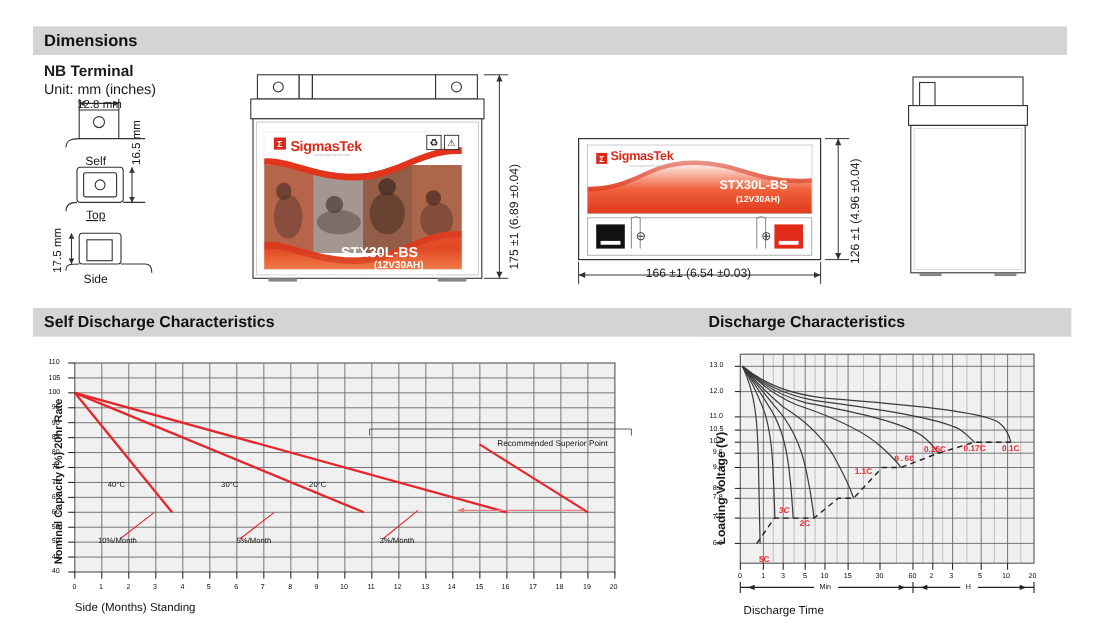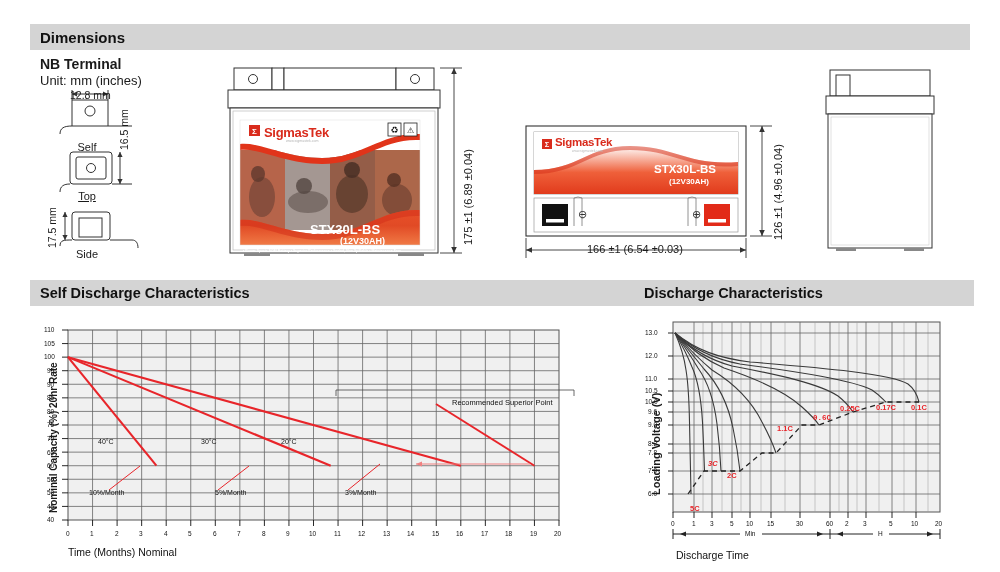--- a/index.html
+++ b/index.html
@@ -404,21 +404,21 @@
 
 <div class="blk-lbl" style="left:98px;top:438px;">40°C</div>
 <div class="blk-lbl" style="left:201px;top:438px;">30°C</div>
 <div class="blk-lbl" style="left:281px;top:438px;">20°C</div>
 <div class="blk-lbl" style="left:89px;top:489px;">10%/Month</div>
 <div class="blk-lbl" style="left:215px;top:489px;">5%/Month</div>
 <div class="blk-lbl" style="left:345px;top:489px;">3%/Month</div>
 <div class="blk-lbl" style="left:452px;top:398px;font-size:7.5px;">Recommended Superior Point</div>
 
 <div class="ytitle" style="left:48px;top:513px;font-size:10px;">Nominal Capacity (%) 20hr Rate</div>
-<div class="axis-title" style="left:68px;top:546px;font-size:10.5px;">Time (Months) Nominal</div>
+<div class="axis-title" style="left:68px;top:546px;font-size:10.5px;">Side (Months) Standing</div>
 
 <svg class="abs" style="left:640px;top:312px;" width="345" height="250">
 
   <rect x="33" y="10" width="267" height="190" fill="#f0f0f0" stroke="#555" stroke-width="1"></rect>
 
   <g stroke="#666" stroke-width="0.8">
     <line x1="54" y1="10" x2="54" y2="200"></line>
     <line x1="72" y1="10" x2="72" y2="200"></line>
     <line x1="92" y1="10" x2="92" y2="200"></line>
     <line x1="110" y1="10" x2="110" y2="200"></line>

